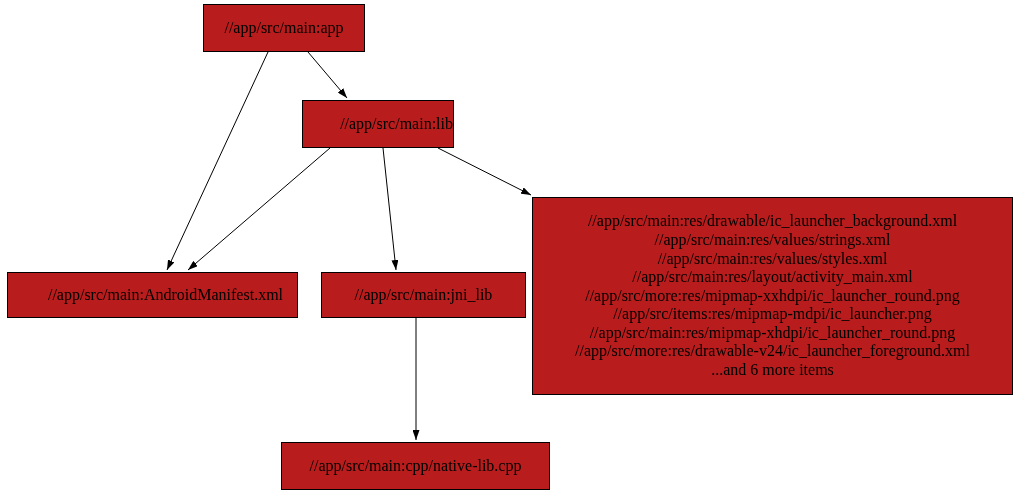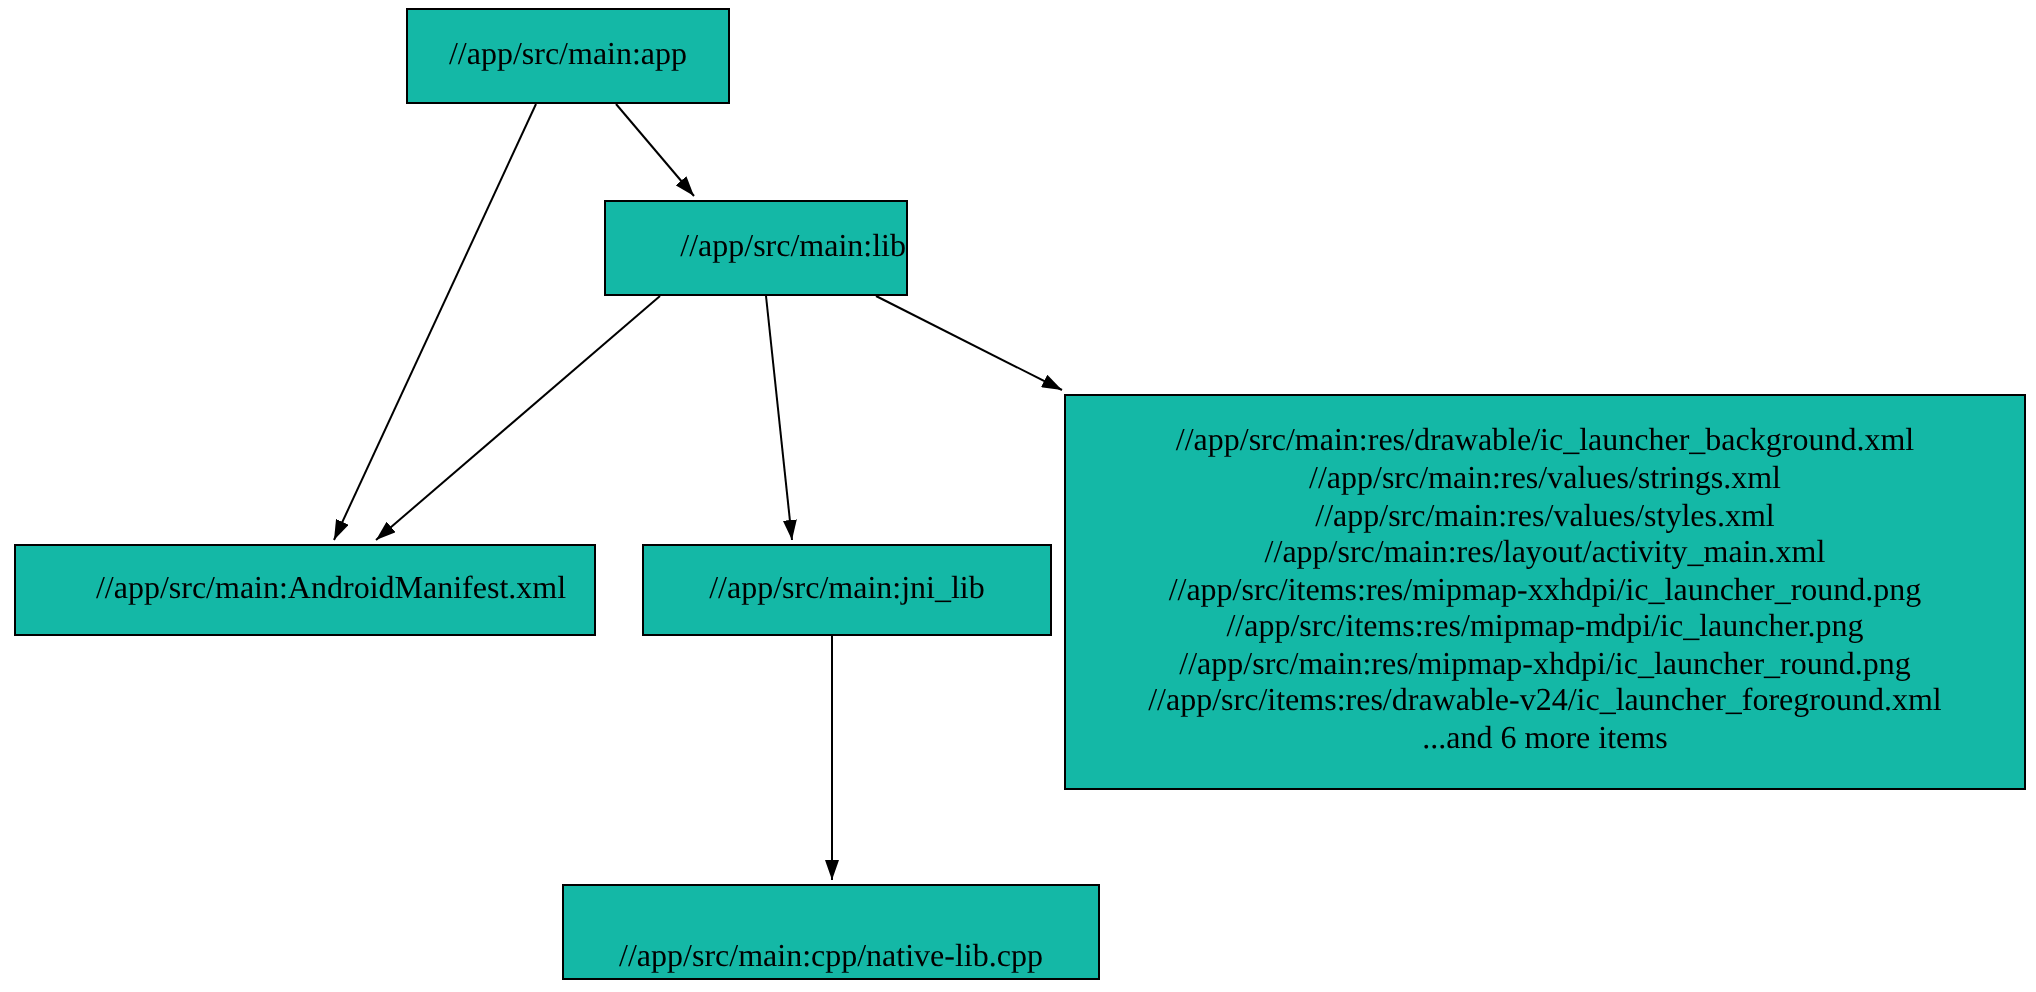--- a/index.html
+++ b/index.html
@@ -21,35 +21,35 @@
     left: 0;
     top: 0;
     width: 1018px;
     height: 496px;
     pointer-events: none;
   }
   .node {
     position: absolute;
     box-sizing: border-box;
     border: 1px solid #000000;
-    background: #14b8a6;
+    background: #b91c1c;
     display: flex;
     align-items: center;
     justify-content: center;
     text-align: center;
     font-size: 16px;
     line-height: 18.6px;
     white-space: nowrap;
   }
   .node-app     { left: 203px; top: 4px;   width: 162px; height: 48px; }
   .node-lib     { left: 302px; top: 100px; width: 152px; height: 48px; justify-content: flex-end; }
   .node-manifest{ left: 7px;   top: 272px; width: 291px; height: 46px; padding-left: 26px; }
   .node-jni     { left: 321px; top: 272px; width: 205px; height: 46px; }
   .node-res     { left: 532px; top: 197px; width: 481px; height: 198px; flex-direction: column; }
-  .node-native  { left: 281px; top: 442px; width: 269px; height: 48px; align-items: flex-end; }
+  .node-native  { left: 281px; top: 442px; width: 269px; height: 48px; }
   .res-line {
     display: block;
   }
 </style>
 </head>
 <body>
 
 <div class="canvas">
 
   <svg class="edges" viewBox="0 0 1018 496" xmlns="http://www.w3.org/2000/svg">
@@ -80,24 +80,24 @@
 
   <div class="node node-jni">
     <span>//app/src/main:jni_lib</span>
   </div>
 
   <div class="node node-res">
     <span class="res-line">//app/src/main:res/drawable/ic_launcher_background.xml</span>
     <span class="res-line">//app/src/main:res/values/strings.xml</span>
     <span class="res-line">//app/src/main:res/values/styles.xml</span>
     <span class="res-line">//app/src/main:res/layout/activity_main.xml</span>
-    <span class="res-line">//app/src/items:res/mipmap-xxhdpi/ic_launcher_round.png</span>
+    <span class="res-line">//app/src/more:res/mipmap-xxhdpi/ic_launcher_round.png</span>
     <span class="res-line">//app/src/items:res/mipmap-mdpi/ic_launcher.png</span>
     <span class="res-line">//app/src/main:res/mipmap-xhdpi/ic_launcher_round.png</span>
-    <span class="res-line">//app/src/items:res/drawable-v24/ic_launcher_foreground.xml</span>
+    <span class="res-line">//app/src/more:res/drawable-v24/ic_launcher_foreground.xml</span>
     <span class="res-line">...and 6 more items</span>
   </div>
 
   <div class="node node-native">
     <span>//app/src/main:cpp/native-lib.cpp</span>
   </div>
 
 </div>
 
 </body></html>

